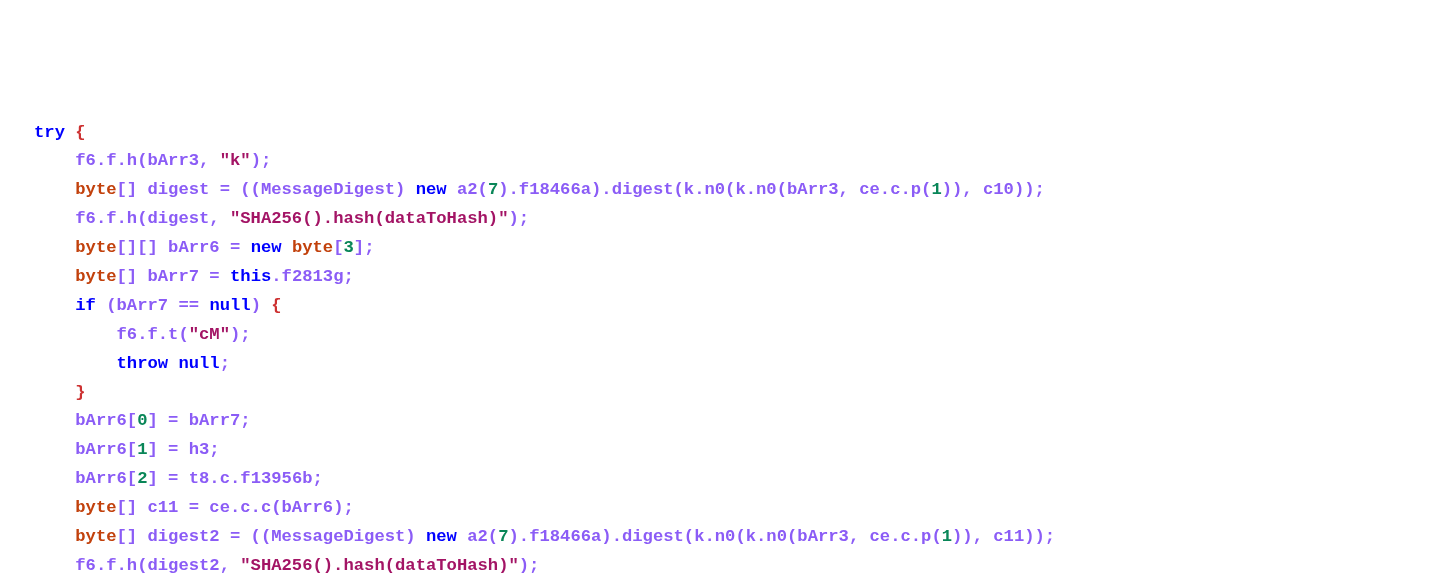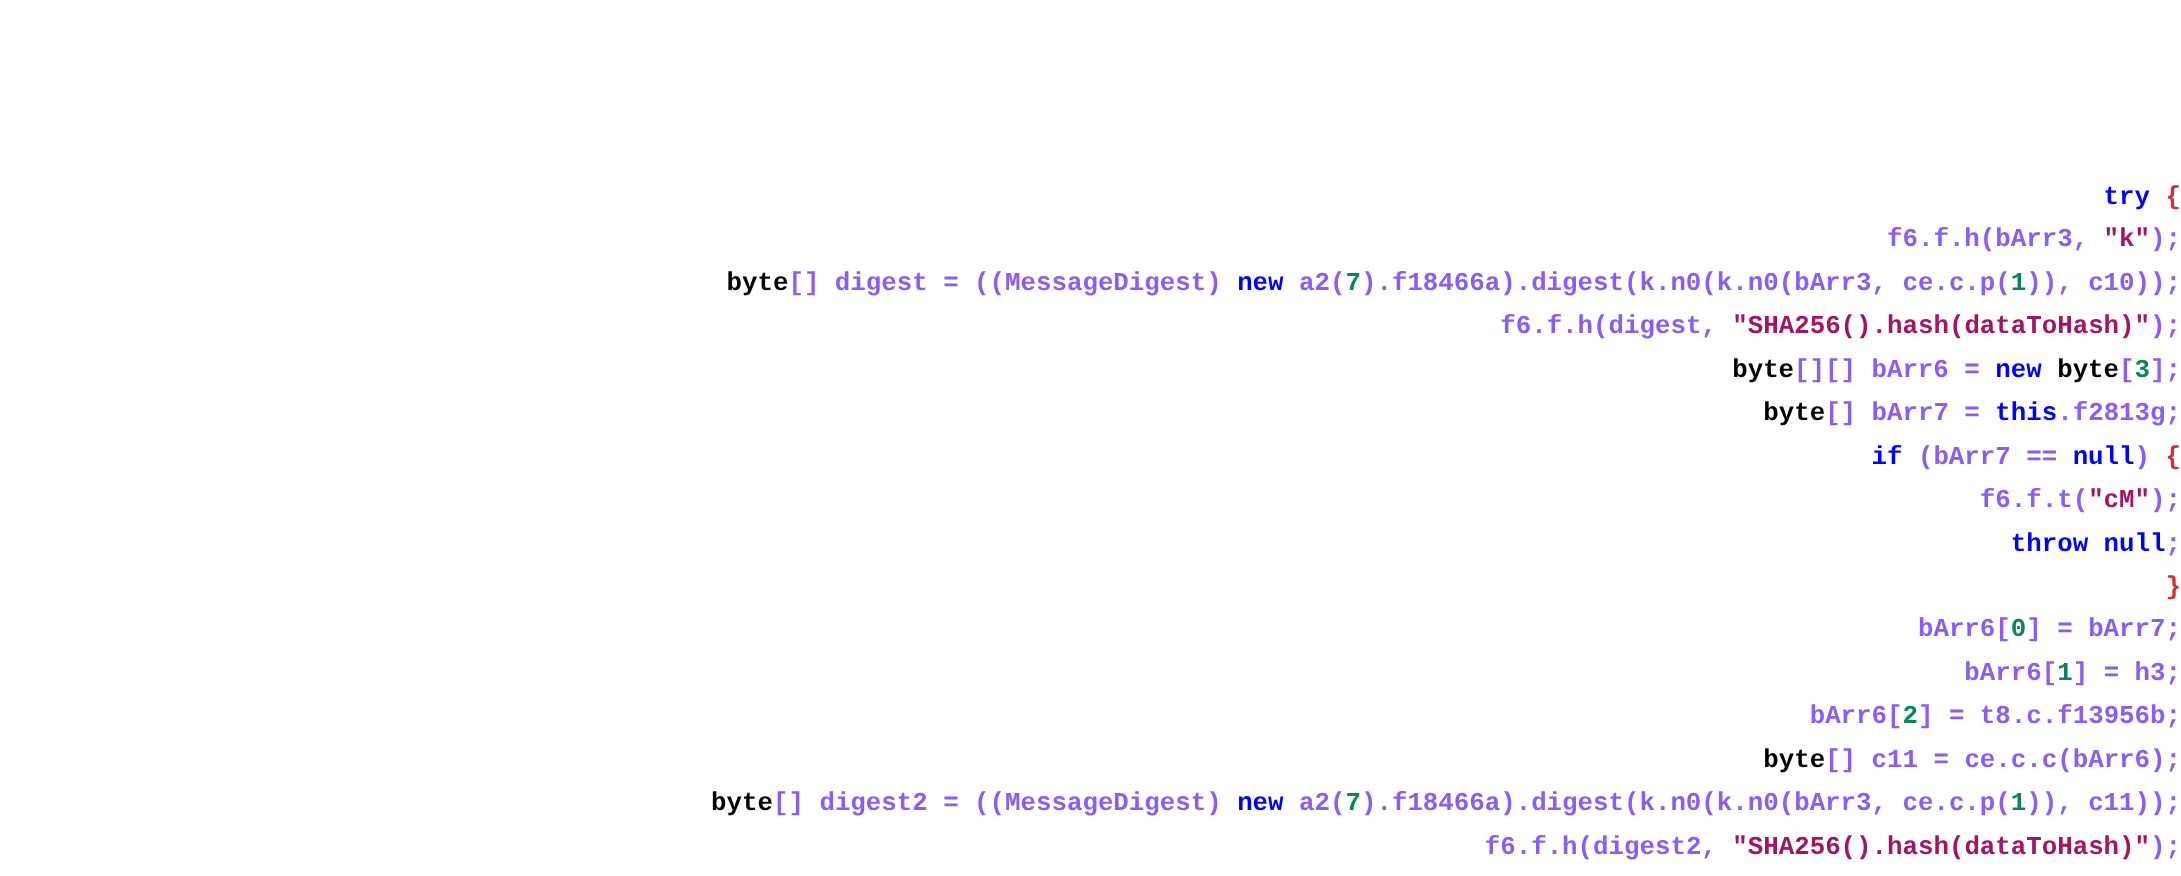--- a/index.html
+++ b/index.html
@@ -9,27 +9,26 @@
     font-family: "SF Mono", Menlo, Monaco, Consolas, "Courier New", monospace;
     font-size: 17.2px;
     line-height: 1.68;
     white-space: pre;
     overflow: hidden;
     font-weight: 600;
   }
   .code-container {
     padding-left: 34px;
     padding-top: 3px;
-    text-align: right;
   }
   .line {
     display: block;
   }
   .kw { color: #0000ff; font-weight: 700; }
-  .type { color: #000000; font-weight: 700; }
+  .type { color: #c2410c; font-weight: 700; }
   .brace-red { color: #cd3131; font-weight: 700; }
   .str { color: #a31465; }
   .num { color: #098658; }
   .black { color: #8b5cf6; }
 </style>
 </head>
 <body>
 
 
 

